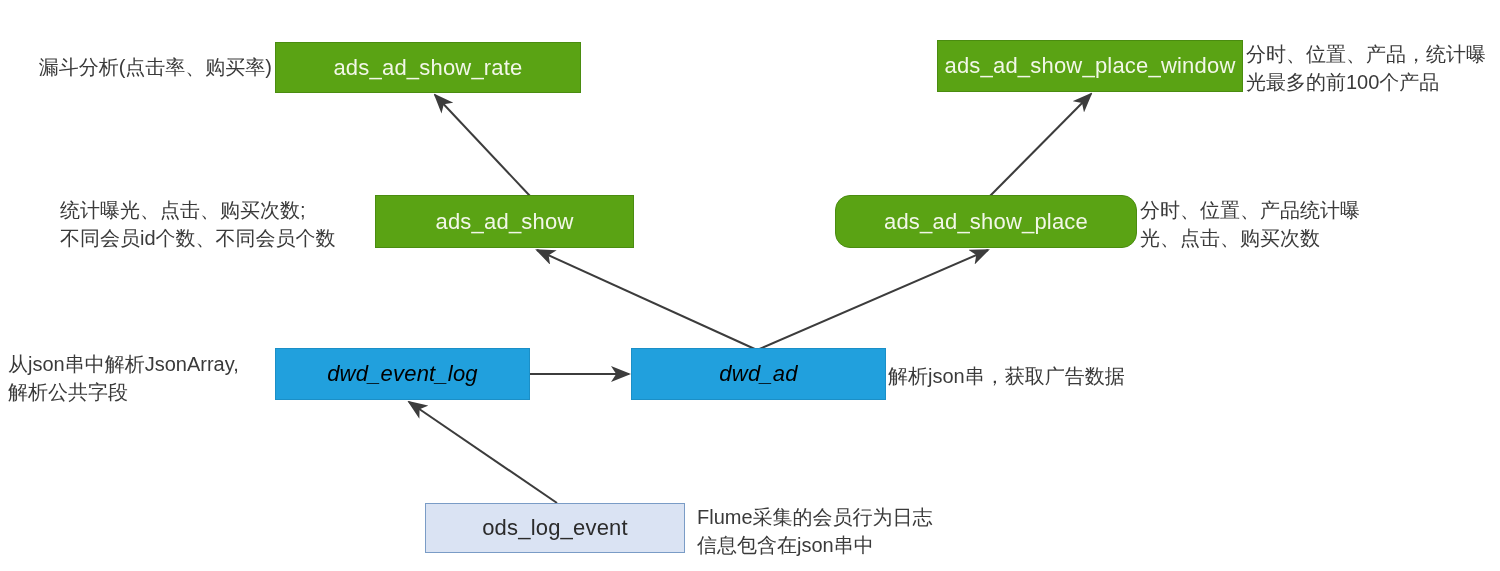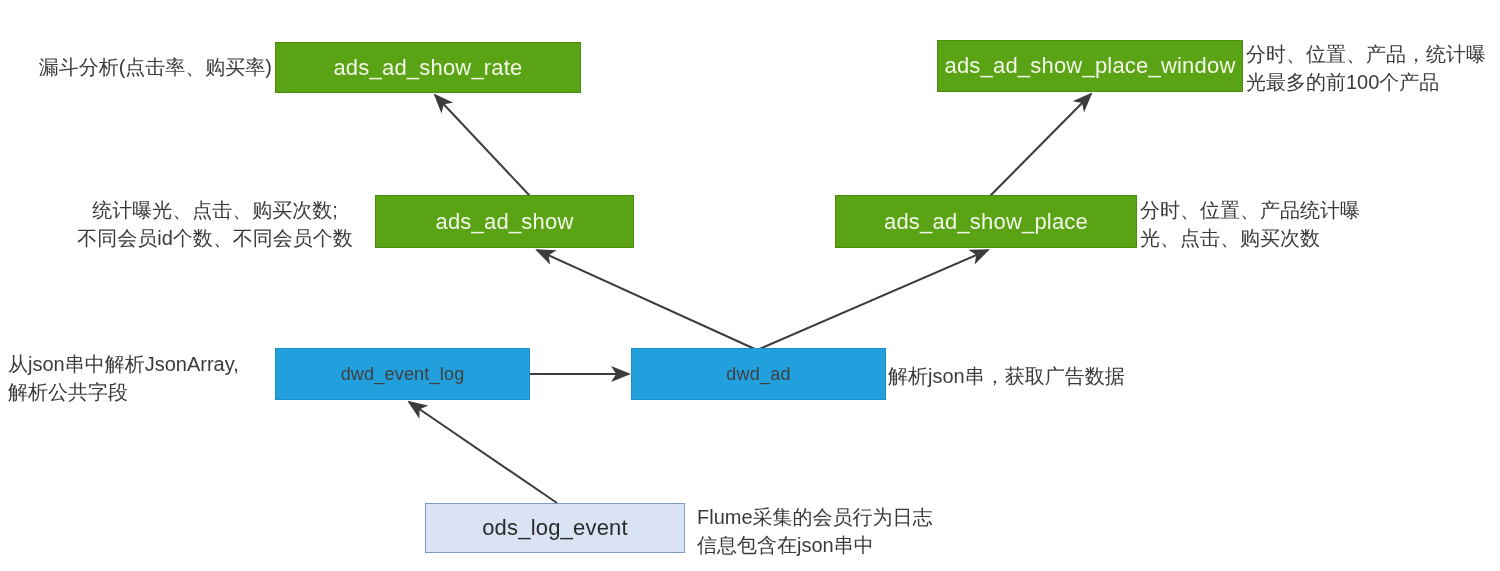--- a/index.html
+++ b/index.html
@@ -29,22 +29,23 @@
   }
   .node-green {
     background: #5aa314;
     border: 1px solid #4a8c10;
     color: #f2f7e8;
     font-size: 22px;
   }
   .node-blue {
     background: #21a0dd;
     border: 1px solid #1b8fc7;
-    color: #404040;
-    font-size: 18px;
+    color: #000000;
+    font-size: 22px;
+    font-style: italic;
   }
   .node-lightblue {
     background: #dae3f3;
     border: 1px solid #7a9cc6;
     color: #2b2b2b;
     font-size: 22px;
   }
   .annotation {
     position: absolute;
     color: #3a3a3a;
@@ -96,38 +97,38 @@
   <div id="node-layer">
       <div class="node node-green" style="left: 275px; top: 42px; width: 306px; height: 51px;">
         <span>ads_ad_show_rate</span>
       </div>
       <div class="node node-green" style="left: 937px; top: 40px; width: 306px; height: 52px;">
         <span>ads_ad_show_place_window</span>
       </div>
       <div class="node node-green" style="left: 375px; top: 195px; width: 259px; height: 53px;">
         <span>ads_ad_show</span>
       </div>
-      <div class="node node-green" style="left: 835px; top: 195px; width: 302px; height: 53px;">
+      <div class="node node-green" style="left: 835px; top: 195px; width: 302px; height: 53px; border-radius: 15px;">
         <span>ads_ad_show_place</span>
       </div>
       <div class="node node-blue" style="left: 275px; top: 348px; width: 255px; height: 52px;">
         <span>dwd_event_log</span>
       </div>
       <div class="node node-blue" style="left: 631px; top: 348px; width: 255px; height: 52px;">
         <span>dwd_ad</span>
       </div>
       <div class="node node-lightblue" style="left: 425px; top: 503px; width: 260px; height: 50px;">
         <span>ods_log_event</span>
       </div>
     </div>
   <div id="annotation-layer">
       <div class="annotation " style="left: 22px; top: 53px; width: 250px; text-align: right;">漏斗分析(点击率、购买率)</div>
       <div class="annotation right" style="left: 1246px; top: 40px; width: 252px; text-align: left;">分时、位置、产品，统计曝
 光最多的前100个产品</div>
-      <div class="annotation " style="left: 60px; top: 196px; width: 310px; text-align: center;">统计曝光、点击、购买次数;
+      <div class="annotation " style="left: 60px; top: 196px; width: 310px; text-align: left;">统计曝光、点击、购买次数;
 不同会员id个数、不同会员个数</div>
       <div class="annotation right" style="left: 1140px; top: 196px; width: 250px; text-align: left;">分时、位置、产品统计曝
 光、点击、购买次数</div>
       <div class="annotation " style="left: 8px; top: 350px; width: 262px; text-align: left;">从json串中解析JsonArray,
 解析公共字段</div>
       <div class="annotation right" style="left: 888px; top: 362px; width: 260px; text-align: left;">解析json串，获取广告数据</div>
       <div class="annotation right" style="left: 697px; top: 503px; width: 260px; text-align: left;">Flume采集的会员行为日志
 信息包含在json串中</div>
     </div>
 

